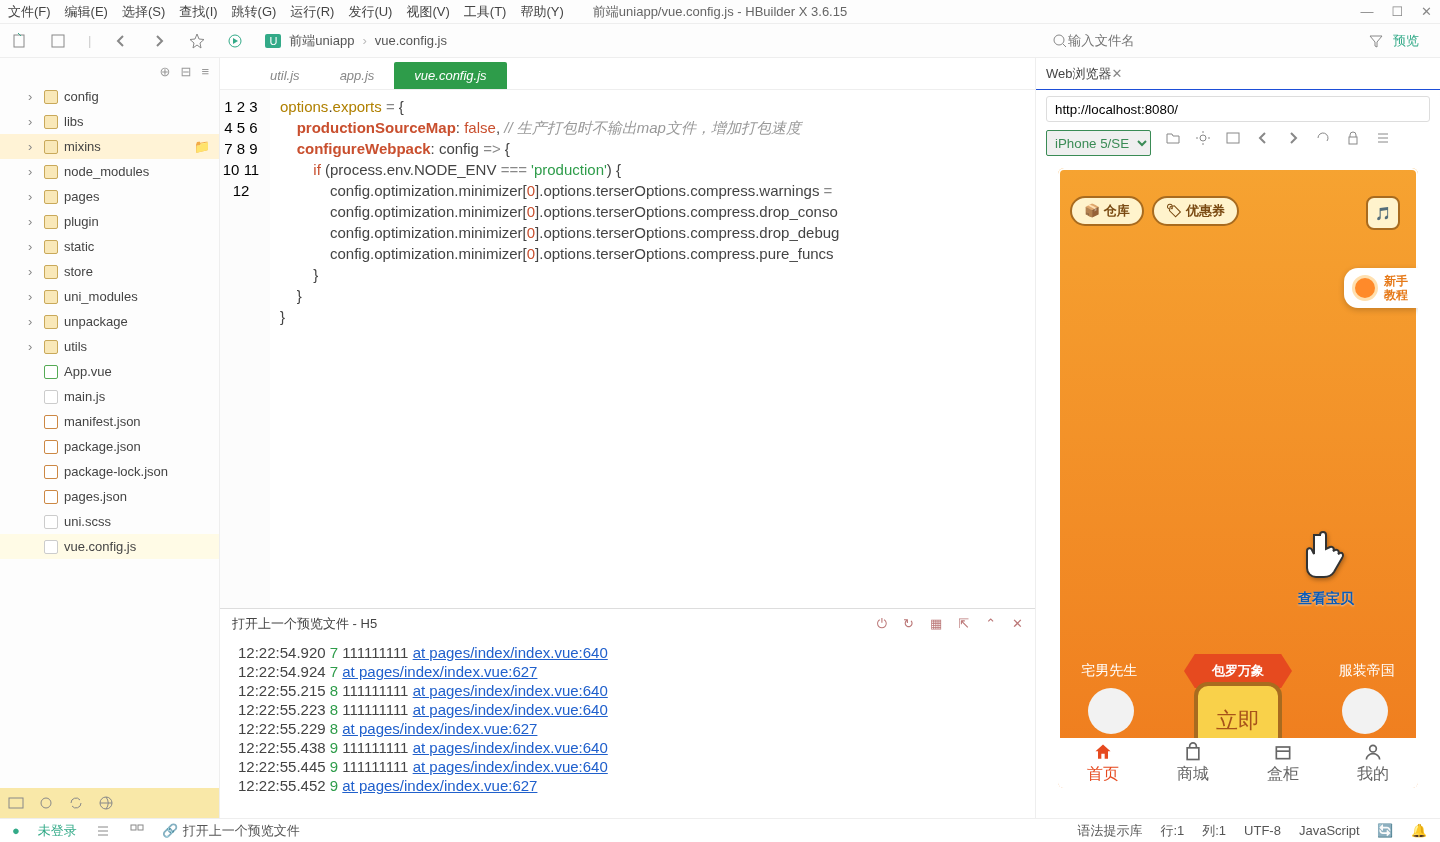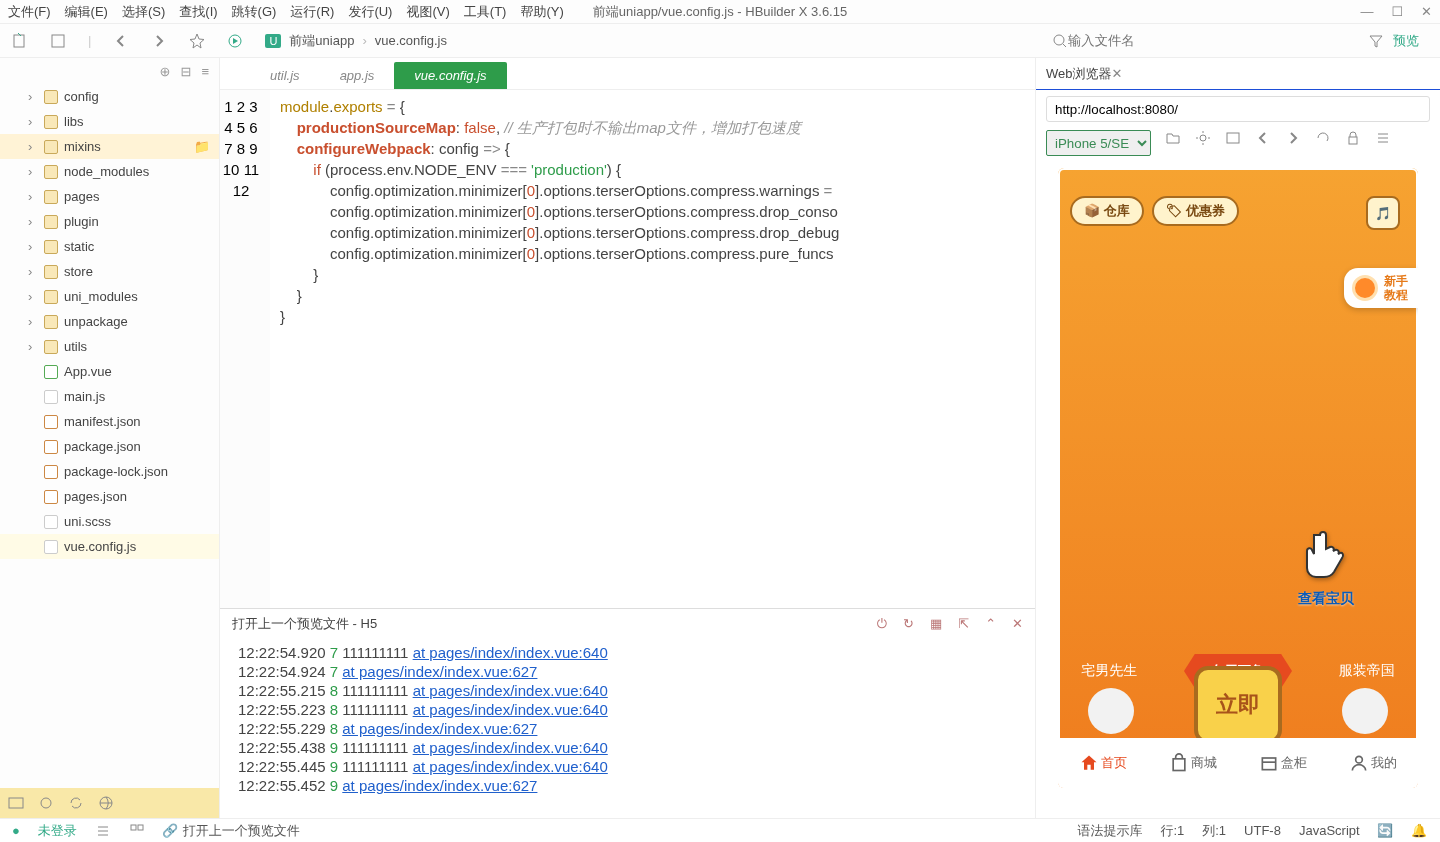--- a/index.html
+++ b/index.html
@@ -50,24 +50,24 @@
 .pill { background:#fff3cc; border:2px solid #a86b1f; border-radius:20px; padding:4px 12px; font-size:13px; font-weight:bold; color:#7a4a12; }
 .musicbtn { position:absolute; top:28px; right:18px; width:34px; height:34px; background:#fff3cc; border:2px solid #a86b1f; border-radius:8px; display:flex; align-items:center; justify-content:center; }
 .tutorial { position:absolute; top:100px; right:0; background:#fff; border-radius:14px 0 0 14px; padding:6px 10px 6px 8px; display:flex; align-items:center; gap:6px; font-size:12px; color:#e67a1a; font-weight:bold; line-height:14px; box-shadow:0 2px 6px rgba(0,0,0,.2); }
 .tutorial .ball { width:26px; height:26px; border-radius:50%; background:#ff8a2a; border:3px solid #ffe0b0; }
 .pointer { position:absolute; bottom:180px; right:60px; text-align:left; }
 .pointer svg { filter:drop-shadow(1px 2px 2px rgba(0,0,0,.3)); }
 .pointer .lbl { color:#0a5bb8; font-weight:bold; font-size:14px; margin-top:4px; text-shadow:0 1px 2px rgba(255,255,255,.6); }
 .catrow { position:absolute; bottom:100px; left:0; right:0; display:flex; justify-content:space-around; align-items:center; }
 .catrow .cat { color:#fff; font-size:14px; }
 .catrow .catmain { background:#e64a1f; color:#fff; padding:8px 28px; font-weight:bold; clip-path:polygon(10% 0,90% 0,100% 50%,90% 100%,10% 100%,0 50%); }
-.bigbtn { position:absolute; bottom:44px; left:50%; transform:translateX(-50%); width:88px; height:78px; background:#f9d14a; border:4px solid #a86b1f; border-radius:14px; display:flex; align-items:center; justify-content:center; font-weight:700; font-size:22px; color:#a8531a; }
+.bigbtn { position:absolute; bottom:28px; left:50%; transform:translateX(-50%); width:88px; height:78px; background:#f9d14a; border:4px solid #a86b1f; border-radius:14px; display:flex; align-items:center; justify-content:center; font-weight:400; font-size:22px; color:#a8531a; }
 .avs { position:absolute; bottom:54px; width:46px; height:46px; border-radius:50%; background:#f2f2f2; }
 .tabbar { position:absolute; bottom:0; left:0; right:0; height:50px; background:#fff; display:flex; }
-.tabbar .tb { flex:1; display:flex; flex-direction:row; align-items:center; justify-content:center; font-size:13px; color:#666; gap:2px; }
+.tabbar .tb { flex:1; display:flex; flex-direction:column; align-items:center; justify-content:center; font-size:16px; color:#666; gap:2px; }
 .tabbar .tb.active { color:#e64a1f; }
 .tabbar svg { width:20px; height:20px; }
 .status { height:24px; border-top:1px solid #eee; display:flex; align-items:center; padding:0 12px; gap:18px; font-size:13px; color:#555; }
 .status .grow { flex:1; }
 </style>
 </head>
 <body>
 
 <div class="menubar">
   <span>文件(F)</span>
@@ -265,21 +265,21 @@
 4
 5
 6
 7
 8
 9
 10
 11
 12
 </div>
-      <pre id="codebody"><span class="kw">module</span>.<span class="kw">exports</span> <span class="op">=</span> {
+      <pre id="codebody"><span class="kw">options</span>.<span class="kw">exports</span> <span class="op">=</span> {
     <span class="prop">productionSourceMap</span>: <span class="bool">false</span>, <span class="cmt">// 生产打包时不输出map文件，增加打包速度</span>
     <span class="prop">configureWebpack</span>: config <span class="op">=&gt;</span> {
         <span class="fn">if</span> (process.env.NODE_ENV <span class="op">===</span> <span class="str">'production'</span>) {
             config.optimization.minimizer[<span class="num">0</span>].options.terserOptions.compress.warnings <span class="op">=</span>
             config.optimization.minimizer[<span class="num">0</span>].options.terserOptions.compress.drop_conso
             config.optimization.minimizer[<span class="num">0</span>].options.terserOptions.compress.drop_debug
             config.optimization.minimizer[<span class="num">0</span>].options.terserOptions.compress.pure_funcs
         }
     }
 }

